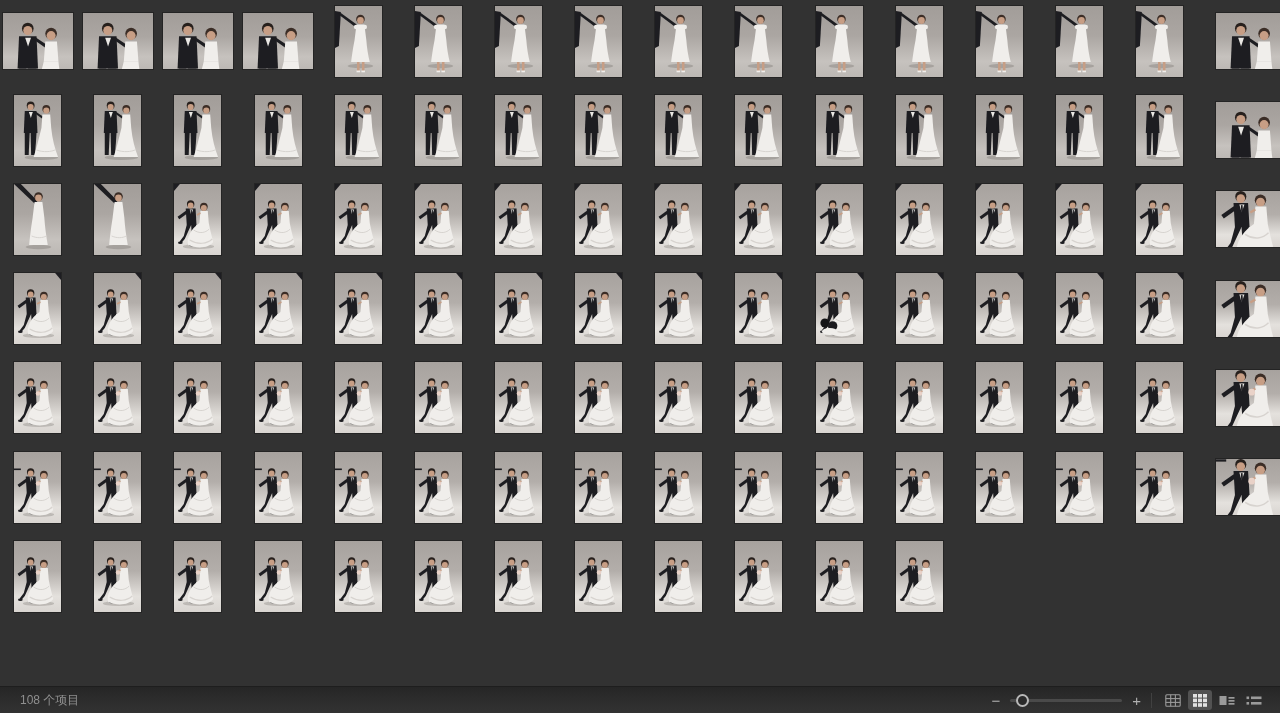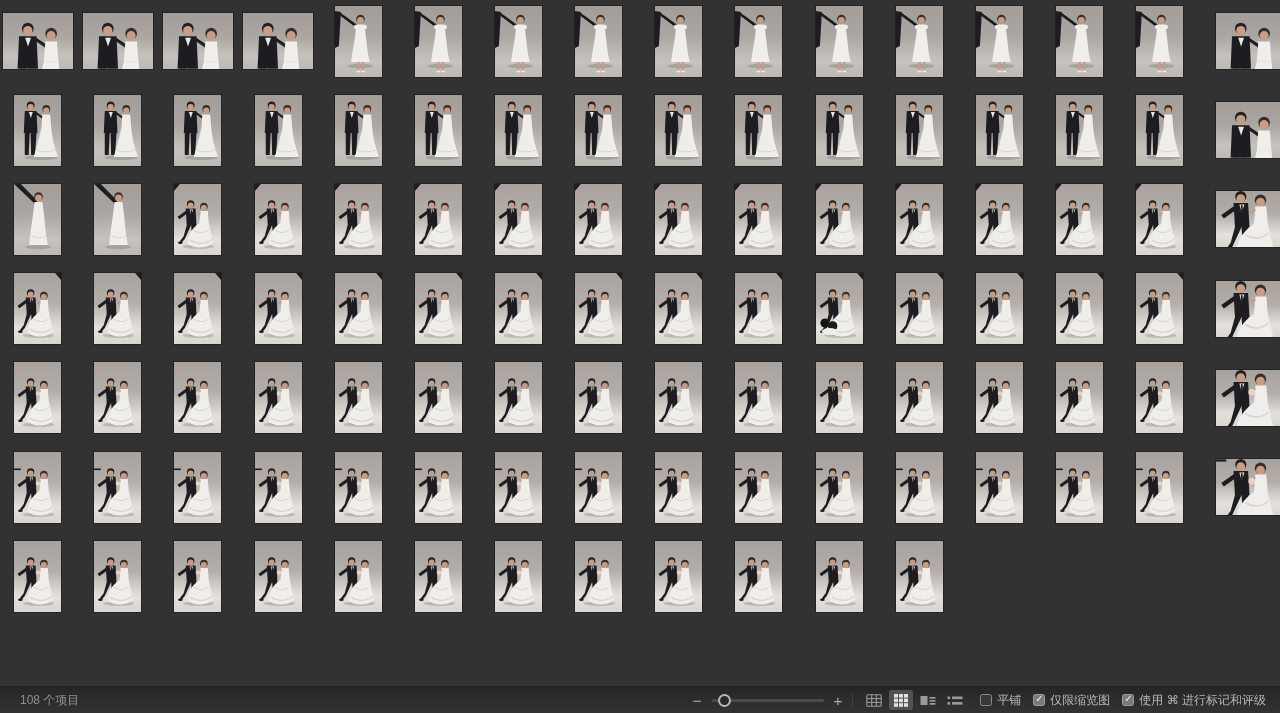--- a/index.html
+++ b/index.html
@@ -2410,29 +2410,15 @@
             <svg width="16" height="13" viewBox="0 0 16 13">
               <g fill="#9a9a9a">
                 <rect x="0.5" y="2.5" width="2.6" height="2.6"></rect>
                 <rect x="5" y="2.5" width="10.5" height="2.6"></rect>
                 <rect x="0.5" y="8" width="2.6" height="2.6"></rect>
                 <rect x="5" y="8" width="10.5" height="2.6"></rect>
               </g>
             </svg>
           </span>
         </div>
-      <div id="checkboxes" style="display:flex;align-items:center;gap:12px;margin-left:4px;">
-          <span class="chk-item">
-            <span class="chk-box off"></span>
-            <span class="chk-label">平铺</span>
-          </span>
-          <span class="chk-item">
-            <span class="chk-box on"></span>
-            <span class="chk-label">仅限缩览图</span>
-          </span>
-          <span class="chk-item">
-            <span class="chk-box on"></span>
-            <span class="chk-label">使用 ⌘ 进行标记和评级</span>
-          </span>
-        </div>
     </div>
   </div>
 </div>
 
 </body></html>

